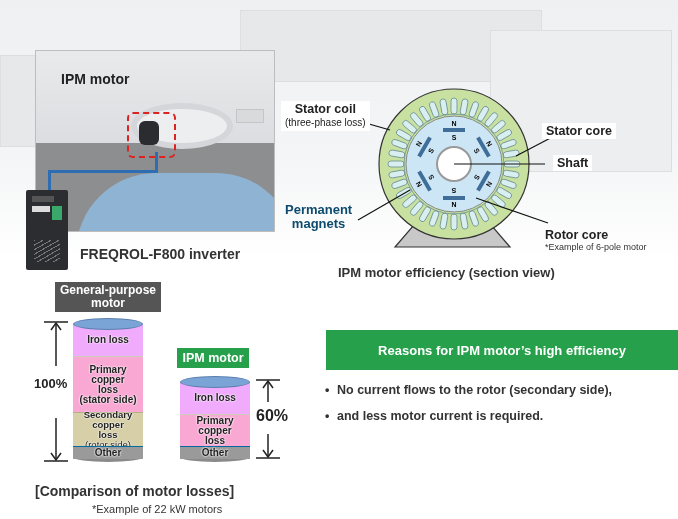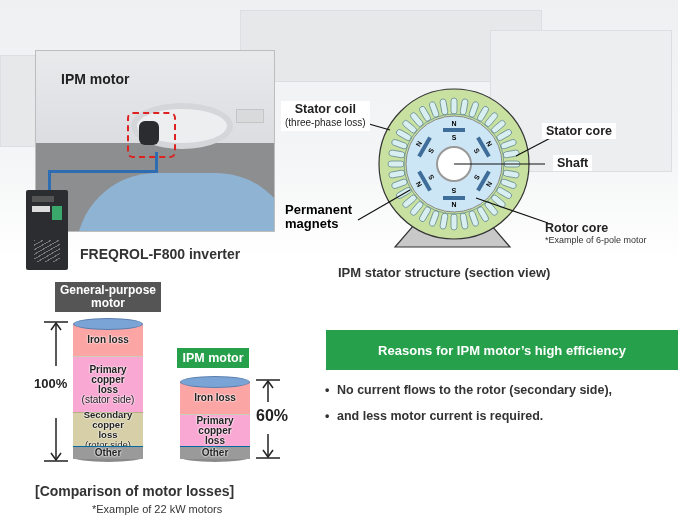--- a/index.html
+++ b/index.html
@@ -15,28 +15,28 @@
   .ipm-label { left:25px; top:20px; font-weight:bold; font-size:14px; color:#222; }
   .dash-box { left:91px; top:61px; width:45px; height:42px; border:2px dashed #d22; border-radius:6px; }
   .motor-blob { left:103px; top:70px; width:20px; height:24px; background:#2a2c2f; border-radius:6px; }
   .cable { background:#2e6db2; }
   .inverter { left:26px; top:190px; width:42px; height:80px; background:#2b2d30; border-radius:2px; }
   .inv-screen { left:6px; top:6px; width:22px; height:6px; background:#555; }
   .inv-green { left:26px; top:16px; width:10px; height:14px; background:#3aa86a; }
   .inverter-label { left:80px; top:246px; font-size:14px; font-weight:bold; color:#333; }
   .callout { background:#fff; padding:1px 4px; font-weight:bold; font-size:12.5px; text-align:center; line-height:14px; }
   .callout small { display:block; font-weight:normal; font-size:10px; }
-  .red { color:#000000; font-weight:bold; font-size:13px; line-height:14px; }
+  .red { color:#0c4a6e; font-weight:bold; font-size:13px; text-align:center; line-height:14px; }
   .structure-title { left:338px; top:265px; font-size:13px; font-weight:bold; color:#333; }
   .note-small { font-size:9px; color:#333; }
   .gp-tag { left:55px; top:282px; width:106px; background:#555; color:#fff; font-weight:bold; font-size:12px; text-align:center; line-height:13px; padding:2px 0; }
   .ipm-tag { left:177px; top:348px; width:72px; background:#27a04b; color:#fff; font-weight:bold; font-size:12.5px; text-align:center; padding:3px 0; }
   .cyl { position:absolute; }
   .seg { position:absolute; left:0; width:100%; display:flex; align-items:center; justify-content:center; text-align:center; font-weight:bold; font-size:10px; line-height:10px; color:#222; text-shadow:0 0 2px #fff, 0 0 2px #fff; }
-  .seg.iron { background:#fca5a5; }
+  .seg.iron { background:#f0abfc; }
   .seg.prim { background:#f9a8d4; border-top:1px solid #c9cfb8; }
   .seg.sec { background:#d6cfa8; border-top:1px solid #b6ae86; }
   .seg.other { background:#9a9a9a; border-top:1px solid #0369a1; }
   .cap { position:absolute; left:0; width:100%; height:12px; border-radius:50%; background:#7ba4d6; border:1px solid #5b7fae; box-sizing:border-box; }
   .bottom-ellipse { position:absolute; left:0; width:100%; height:10px; border-radius:50%; background:#8a8a8a; }
   .pct { font-weight:bold; color:#222; }
   .comp-title { left:35px; top:483px; font-size:14px; font-weight:bold; color:#333; }
   .comp-note { left:92px; top:503px; font-size:11px; color:#333; }
   .reasons-bar { left:326px; top:330px; width:352px; height:40px; background:#27a04b; color:#fff; font-weight:bold; font-size:13px; display:flex; align-items:center; justify-content:center; }
   .bullets { left:325px; top:382px; width:352px; font-size:12.5px; font-weight:bold; color:#333; line-height:16px; }
@@ -160,25 +160,25 @@
 <div class="abs callout" style="left:281px;top:101px;">
   <span>Stator coil</span>
   <small>(three-phase loss)</small>
 </div>
 <div class="abs callout" style="left:542px;top:123px;">Stator core</div>
 <div class="abs callout" style="left:553px;top:155px;">Shaft</div>
 <div class="abs red" style="left:285px;top:203px;">
   <div>Permanent</div>
   <div>magnets</div>
 </div>
-<div class="abs" style="left:545px;top:221px;">
+<div class="abs" style="left:545px;top:228px;">
   <div style="font-size:12.5px;font-weight:bold;">Rotor core</div>
   <div class="note-small">*Example of 6-pole motor</div>
 </div>
-<div class="abs structure-title">IPM stator structure (section view)</div>
+<div class="abs structure-title">IPM motor efficiency (section view)</div>
 
 <div class="abs gp-tag">
   <div>General-purpose</div>
   <div>motor</div>
 </div>
 
 <svg class="abs" style="left:40px;top:318px;" width="32" height="148">
   <line x1="4" y1="4" x2="28" y2="4" stroke="#222" stroke-width="1.5"></line>
   <line x1="4" y1="143" x2="28" y2="143" stroke="#222" stroke-width="1.5"></line>
   <line x1="16" y1="5" x2="16" y2="48" stroke="#222" stroke-width="1.5"></line>
@@ -187,21 +187,21 @@
   <polyline points="11,135 16,142 21,135" fill="none" stroke="#222" stroke-width="1.5"></polyline>
 </svg>
 <div class="abs pct" style="left:34px;top:376px;font-size:13px;">100%</div>
 
 <div class="cyl" style="left:73px;top:318px;width:70px;height:142px;">
   <div class="bottom-ellipse" style="top:134px;"></div>
   <div class="seg iron" style="top:6px;height:32px;">Iron loss</div>
   <div class="seg prim" style="top:38px;height:56px;flex-direction:column;">
     <span>Primary copper</span>
     <span>loss</span>
-    <span style="font-weight:normal">(stator side)</span>
+    <span style="font-weight:bold">(stator side)</span>
   </div>
   <div class="seg sec" style="top:94px;height:34px;flex-direction:column;font-size:9.5px;">
     <span>Secondary copper</span>
     <span>loss</span>
     <span style="font-weight:normal">(rotor side)</span>
   </div>
   <div class="seg other" style="top:128px;height:12px;">Other</div>
   <div class="cap" style="top:0;"></div>
 </div>
 

